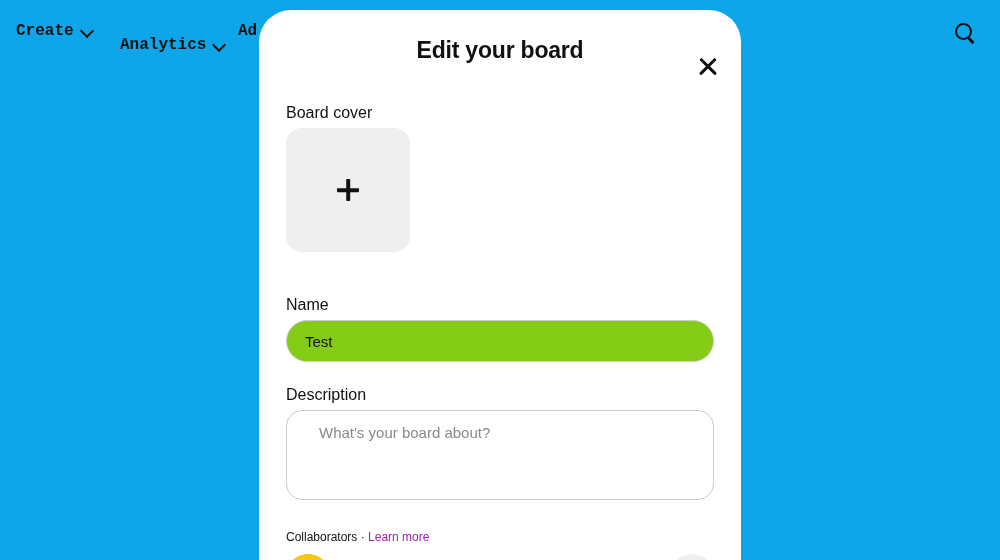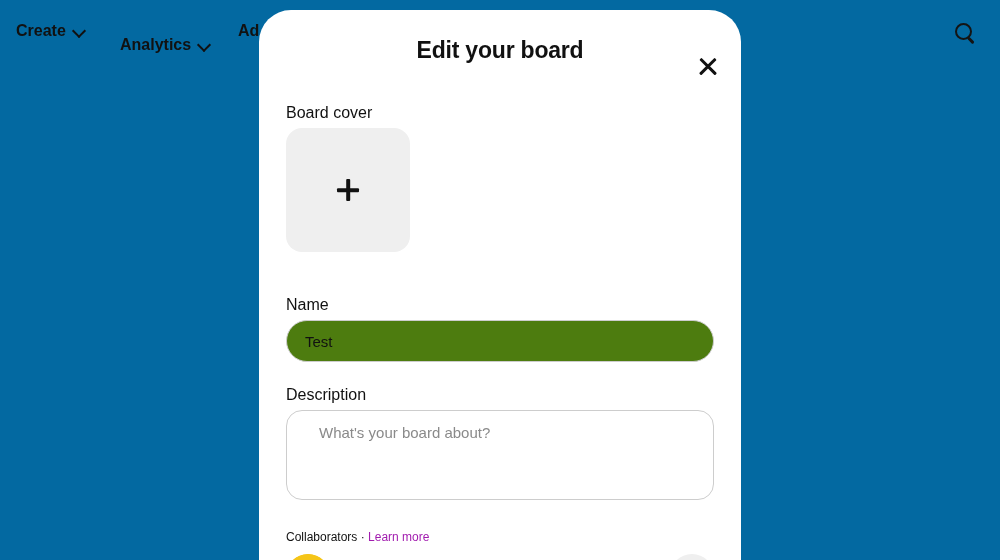--- a/index.html
+++ b/index.html
@@ -13,21 +13,22 @@
     font-family: "Liberation Sans", sans-serif;
     background: #2e2e2e;
     position: relative;
     -webkit-font-smoothing: antialiased;
   }
 
   
   #backdrop {
     position: absolute;
     inset: 0;
-    background: #0369a1;
+    background: #0ea5e9;
+    font-family: Liberation Mono, monospace;
   }
   #topnav {
     position: absolute;
     top: 0; left: 0; right: 0;
     height: 66px;
     display: flex;
     align-items: center;
   }
   .nav-item {
     display: flex;
@@ -172,21 +173,21 @@
     box-sizing: border-box;
     width: 428px;
     height: 42px;
     border: 1px solid #cdcdcd;
     border-radius: 21px;
     padding: 0 18px;
     font-family: "Liberation Sans", sans-serif;
     font-size: 15px;
     color: #111111;
     outline: none;
-    background: #4d7c0f;
+    background: #84cc16;
   }
 
   
   #desc-section { margin-top: 25px; }
   #desc-input {
     box-sizing: border-box;
     width: 428px;
     height: 90px;
     border: 1px solid #cdcdcd;
     border-radius: 16px;

